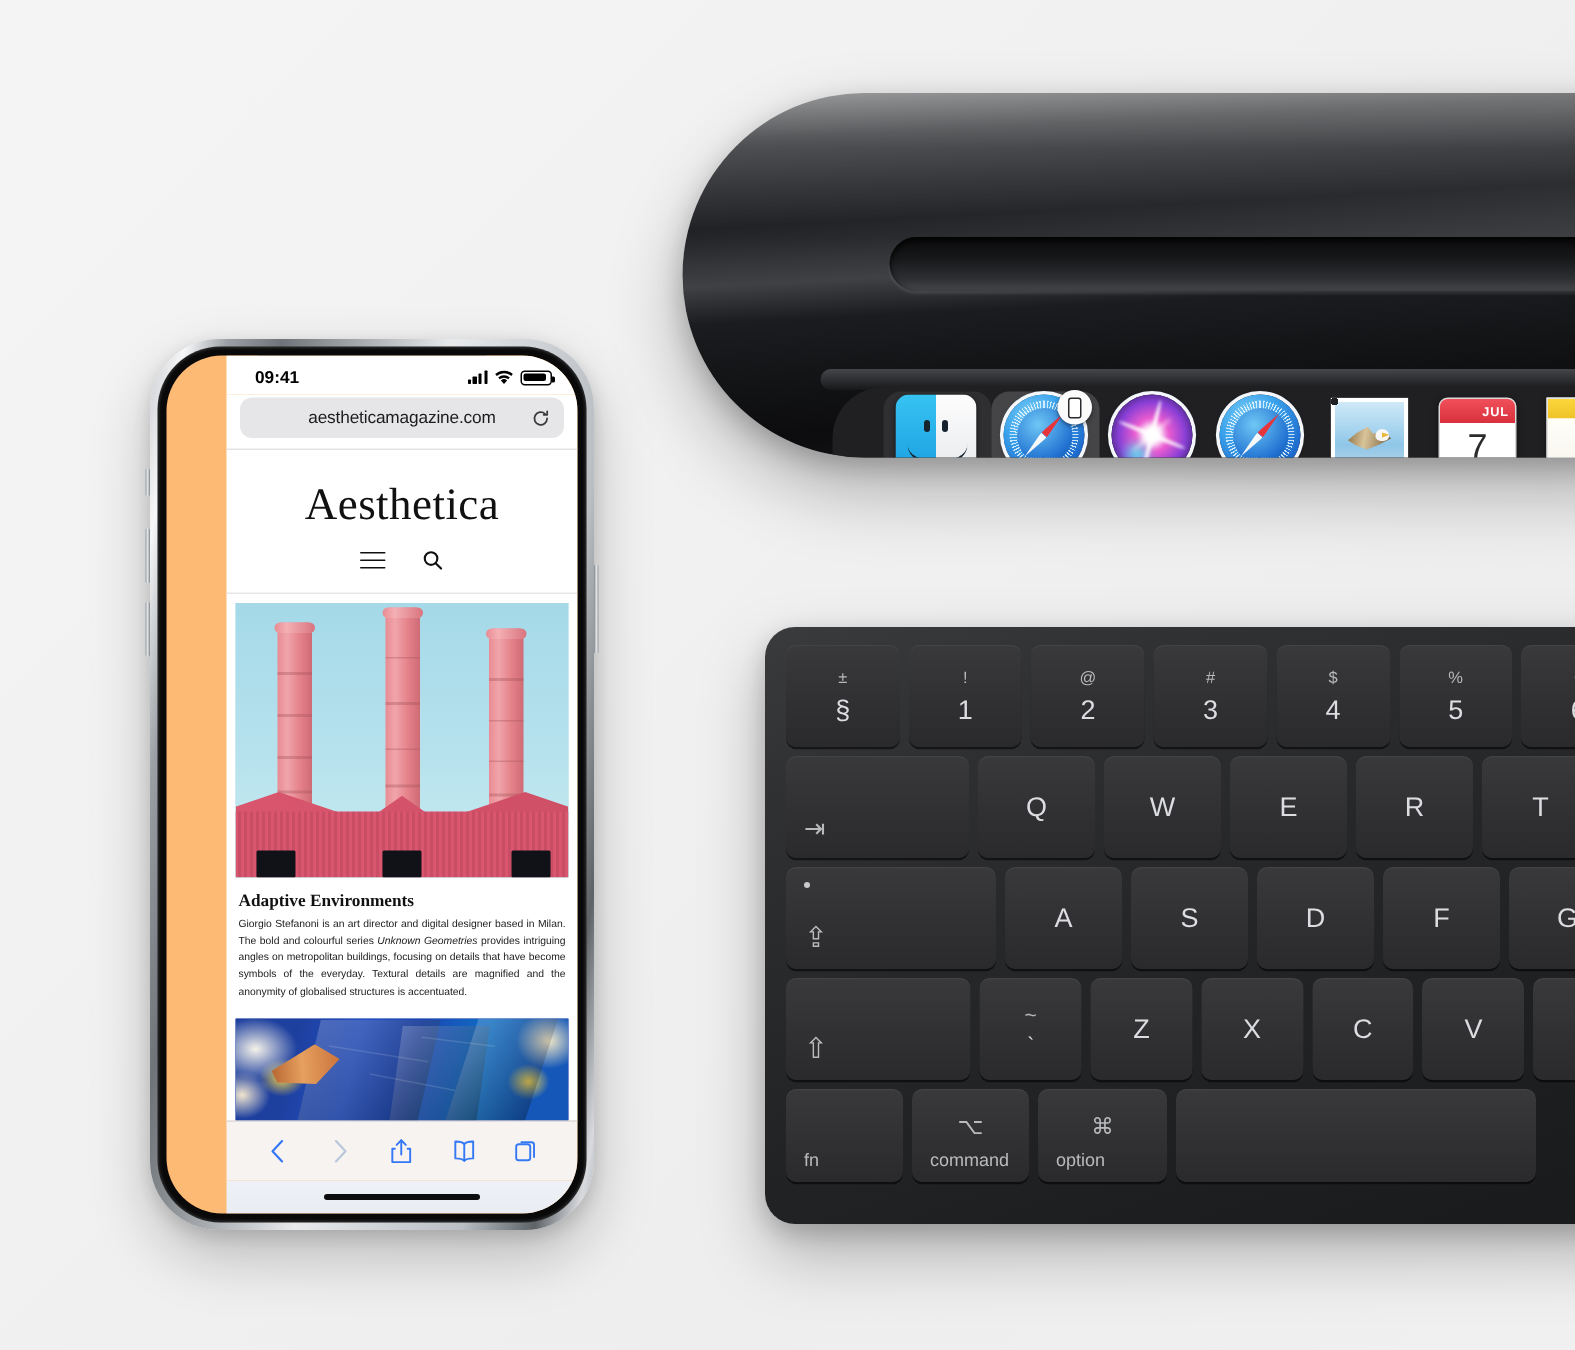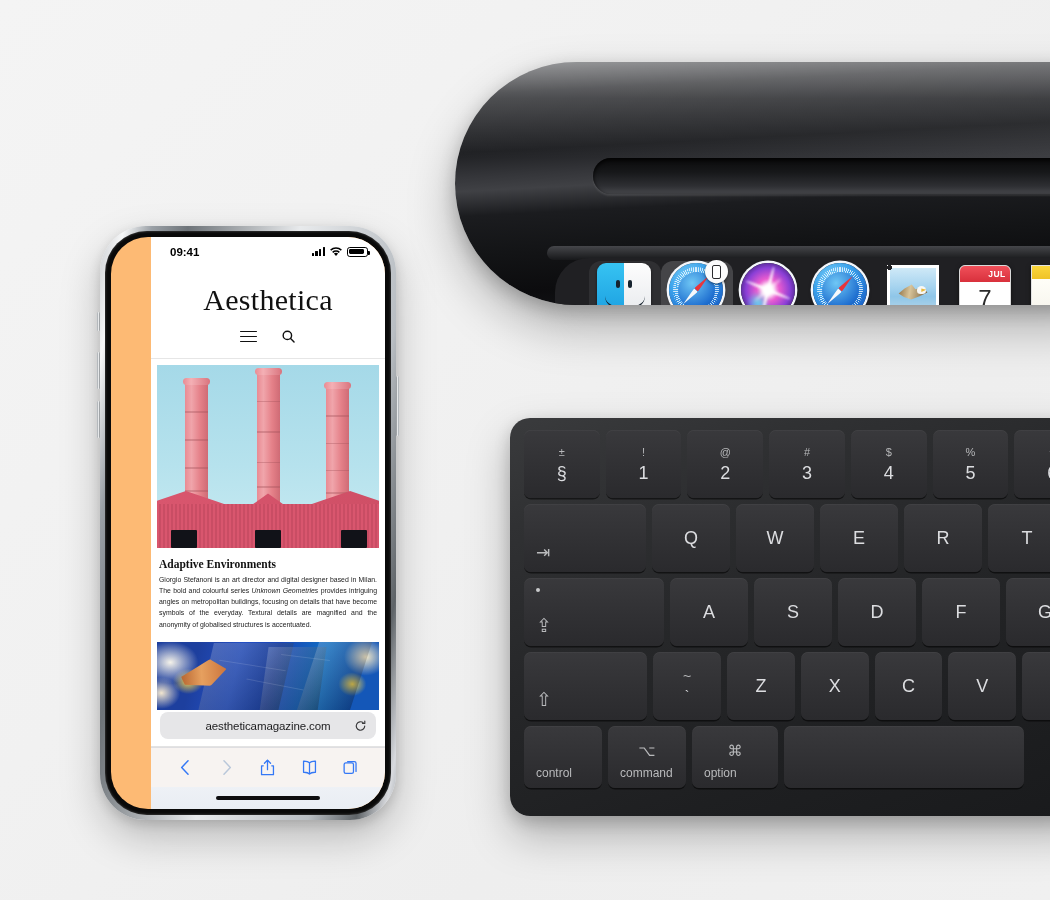--- a/index.html
+++ b/index.html
@@ -335,20 +335,30 @@
             </span>
           <svg class="wifi" width="14" height="11" viewBox="0 0 16 12">
             <path d="M8 11.2 5.6 8.4a3.6 3.6 0 0 1 4.8 0L8 11.2Z" fill="#000"></path>
             <path d="M3.6 6.2a6.6 6.6 0 0 1 8.8 0l-1.2 1.4a4.8 4.8 0 0 0-6.4 0L3.6 6.2Z" fill="#000"></path>
             <path d="M1.3 3.6a10 10 0 0 1 13.4 0l-1.2 1.4a8.2 8.2 0 0 0-11 0L1.3 3.6Z" fill="#000"></path>
           </svg>
           <span class="batt">
               <i></i>
             </span>
         </span>
+      </div>
+
+      <div id="urlbar-wrap">
+        <div id="urlbar">
+          <span id="url-text">aestheticamagazine.com</span>
+          <svg id="reload" viewBox="0 0 20 20" fill="none" stroke="currentColor" stroke-width="1.8">
+            <path d="M16.5 10a6.5 6.5 0 1 1-2.1-4.8" stroke-linecap="round"></path>
+            <path d="M16.6 2.6v3.6h-3.6" stroke-linecap="round" stroke-linejoin="round"></path>
+          </svg>
+        </div>
       </div>
 
       <div id="page">
         <div id="masthead">
           <h1>Aesthetica</h1>
         </div>
         <div id="navrow">
           <span class="hamb">
               <span></span>
               <span></span>
@@ -400,30 +410,20 @@
           <div class="feather f1"></div>
           <div class="feather f2"></div>
           <div class="feather f3"></div>
           <div class="quill"></div>
           <div class="streak" style="left:28%;top:34%;width:30%;transform:rotate(9deg)"></div>
           <div class="streak" style="left:40%;top:62%;width:26%;transform:rotate(11deg)"></div>
           <div class="streak" style="left:56%;top:22%;width:22%;transform:rotate(7deg)"></div>
         </div>
       </div>
 
-      <div id="urlbar-wrap">
-        <div id="urlbar">
-          <span id="url-text">aestheticamagazine.com</span>
-          <svg id="reload" viewBox="0 0 20 20" fill="none" stroke="currentColor" stroke-width="1.8">
-            <path d="M16.5 10a6.5 6.5 0 1 1-2.1-4.8" stroke-linecap="round"></path>
-            <path d="M16.6 2.6v3.6h-3.6" stroke-linecap="round" stroke-linejoin="round"></path>
-          </svg>
-        </div>
-      </div>
-
       <div id="toolbar">
         <svg class="tb" viewBox="0 0 20 22" fill="none" stroke="currentColor" stroke-width="1.7">
           <path d="M13 3 5.5 11 13 19" stroke-linecap="round" stroke-linejoin="round"></path>
           </svg>
         <svg class="tb dim" viewBox="0 0 20 22" fill="none" stroke="currentColor" stroke-width="1.7">
           <path d="M7 3 14.5 11 7 19" stroke-linecap="round" stroke-linejoin="round"></path>
           </svg>
         <svg class="tb" viewBox="0 0 20 22" fill="none" stroke="currentColor" stroke-width="1.5">
           <path d="M10 2.5v11" stroke-linecap="round"></path>
           <path d="M6.4 6 10 2.4 13.6 6" stroke-linecap="round" stroke-linejoin="round"></path>
@@ -634,21 +634,21 @@
         <span class="bot">C</span>
       </div>
     <div class="key ctr">
         <span class="bot">V</span>
       </div>
     <div class="key ctr"></div>
   </div>
 
   <div class="krow">
     <div class="key fnk modtop">
-      <span class="lbl2">control</span>
+      <span class="lbl2">fn</span>
     </div>
     <div class="key fnk modtop">
       <span class="gly">⌥</span>
       <span class="lbl2">command</span>
     </div>
     <div class="key fnk modtop w86" style="width:86px">
       <span class="gly">⌘</span>
       <span class="lbl2">option</span>
     </div>
     <div class="key space"></div>

